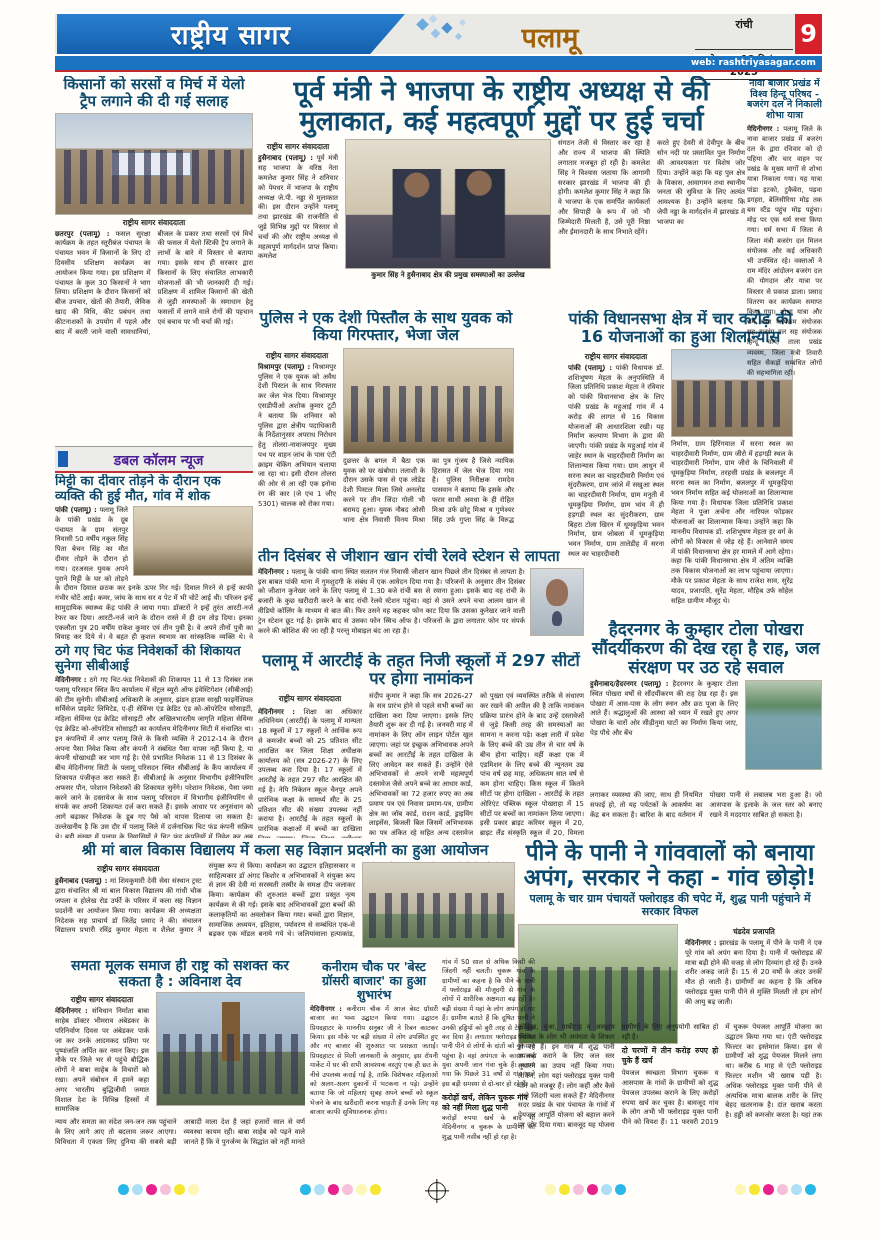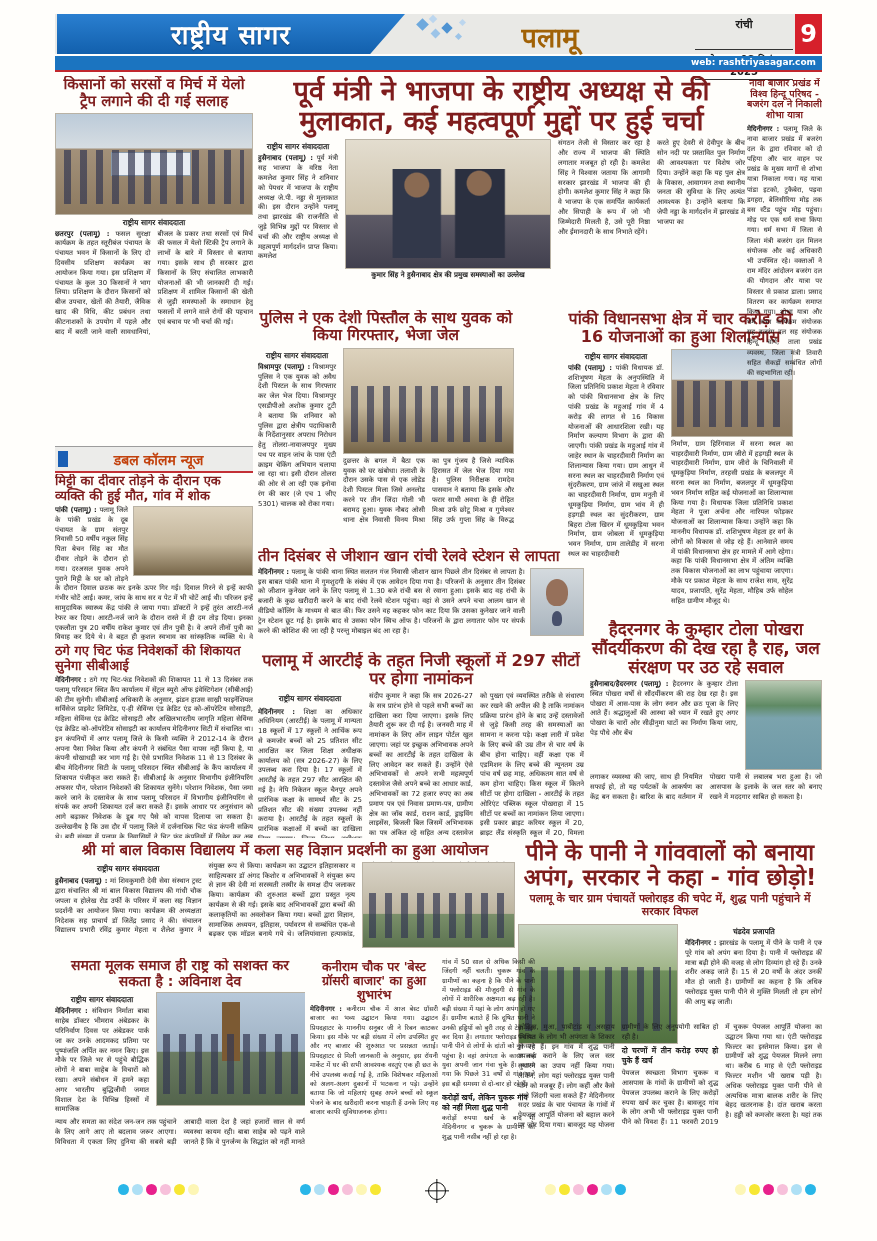--- a/index.html
+++ b/index.html
@@ -18,21 +18,21 @@
   .ed-info{position:absolute;left:695px;top:16px;width:98px;text-align:center;}
   .ed-city{font-size:11px;font-weight:bold;border-bottom:1.5px solid #333;padding-bottom:18px;}
   .ed-date{font-size:10px;font-weight:bold;border-bottom:1.5px solid #333;padding:2px 0;}
   .page-num{position:absolute;left:795px;top:14px;width:27px;height:40px;background:#d6202b;
             color:#fff;font-size:24px;font-weight:bold;display:flex;align-items:center;justify-content:center;}
   .web-strip{position:absolute;left:55px;top:56px;width:767px;height:14px;background:#1b74c0;
              border-bottom:2px solid #c1272d;}
   .web-strip span{position:absolute;right:6px;top:1px;color:#fff;font-size:9px;font-weight:bold;}
   
   .art{position:absolute;overflow:hidden;}
-  .hl{font-weight:bold;color:#7f1d1d;text-align:center;line-height:1.12;margin:0 0 3px 0;}
+  .hl{font-weight:bold;color:#0c4a6e;text-align:center;line-height:1.12;margin:0 0 3px 0;}
   .by{font-size:7.5px;font-weight:bold;text-align:center;margin:2px 0 3px 0;}
   .bd{font-size:6.9px;line-height:1.42;text-align:justify;color:#1d1d1d;margin:0;}
   .dl{font-weight:bold;}
   .cols2{column-count:2;column-gap:7px;}
   .cols3{column-count:3;column-gap:7px;}
   .subhd{font-size:7.6px;font-weight:bold;margin:3px 0 2px 0;}
   .cap{font-size:7px;font-weight:bold;text-align:center;line-height:1.25;margin-top:2px;}
   .row{display:flex;gap:7px;}
   
   .photo{position:relative;flex:none;border:1px solid #b9b2a4;}
@@ -52,21 +52,21 @@
   .ph-portrait::after{content:"";position:absolute;left:28%;top:16%;width:44%;height:40%;border-radius:50% 50% 45% 45%;
       background:#96705a;box-shadow:0 26px 0 -6px #47506b;}
   .ph-village{background:linear-gradient(180deg,#ccd6c4 0%,#9fb487 38%,#6f8f5c 39%,#50703f 100%);}
   .ph-statue{background:linear-gradient(180deg,#b8c9da 0%,#9fb2c4 52%,#6b7c62 53%,#53644c 100%);}
   .ph-statue::before{content:"";position:absolute;left:44%;top:8%;width:12%;height:52%;background:#7c5a33;}
   .ph-school{background:linear-gradient(180deg,#d9d4c8 0%,#bdb49f 60%,#7a8f6a 61%,#5c7350 100%);}
   
   .dc-banner{position:absolute;left:55px;top:446px;width:198px;height:24px;background:#ececea;
              border-top:1px solid #9c9c9c;border-bottom:2.5px solid #c33035;display:flex;align-items:center;}
   .dc-sq{width:10px;height:16px;background:#1b5fb4;margin:0 8px 0 3px;flex:none;}
-  .dc-label{font-size:14px;font-weight:bold;color:#c2410c;flex:1;text-align:center;padding-right:12px;}
+  .dc-label{font-size:14px;font-weight:bold;color:#4c1d95;flex:1;text-align:center;padding-right:12px;}
   
   .foot{position:absolute;left:0;top:1178px;width:877px;height:40px;}
   .dots{position:absolute;top:6px;display:flex;gap:3px;}
   .dot{width:11px;height:11px;border-radius:50%;display:block;}
   .regmark{position:absolute;left:428px;top:4px;width:16px;height:16px;border:1.3px solid #111;border-radius:50%;}
   .regmark::before{content:"";position:absolute;left:50%;top:-4px;bottom:-4px;width:1.3px;background:#111;transform:translateX(-50%);}
   .regmark::after{content:"";position:absolute;top:50%;left:-4px;right:-4px;height:1.3px;background:#111;transform:translateY(-50%);}
 </style>
 </head>
 <body>
@@ -220,21 +220,21 @@
 
   <div class="art" style="left:590px;top:620px;width:232px;height:216px;">
     <h2 class="hl" style="font-size:17px;">हैदरनगर के कुम्हार टोला पोखरा सौंदर्यीकरण की देख रहा है राह, जल संरक्षण पर उठ रहे सवाल</h2>
     <div class="row">
       <p class="bd" style="width:148px;flex:none;">
         <b class="dl">हुसैनाबाद/हैदरनगर (पलामू) :</b>
         <span>हैदरनगर के कुम्हार टोला स्थित पोखरा वर्षों से सौंदर्यीकरण की राह देख रहा है। इस पोखरा में आस-पास के लोग स्नान और छठ पूजा के लिए आते हैं। श्रद्धालुओं की आस्था को ध्यान में रखते हुए अगर पोखरा के चारों ओर सीढ़ीनुमा घाटों का निर्माण किया जाए, पेड़ पौधे और बेंच</span>
       </p>
       <div class="photo ph-pond" style="width:75px;height:88px;"></div>
     </div>
-    <p class="bd cols2" style="margin-top:3px;height:86px;">
+    <p class="bd cols2" style="margin-top:21px;height:86px;">
       <span>लगाकर व्यवस्था की जाए, साथ ही नियमित सफाई हो, तो यह पर्यटकों के आकर्षण का केंद्र बन सकता है। बारिश के बाद वर्तमान में पोखरा पानी से लबालब भरा हुआ है। जो आसपास के इलाके के जल स्तर को बनाए रखने में मददगार साबित हो सकता है।</span>
     </p>
   </div>
 
   <div class="art" style="left:518px;top:840px;width:304px;height:80px;">
     <h1 class="hl" style="font-size:22.5px;">पीने के पानी ने गांववालों को बनाया अपंग, सरकार ने कहा - गांव छोड़ो!</h1>
     <div class="hl" style="font-size:11px;">पलामू के चार ग्राम पंचायतें फ्लोराइड की चपेट में, शुद्ध पानी पहुंचाने में सरकार विफल</div>
   </div>
   <div class="art" style="left:518px;top:924px;width:304px;height:124px;">
     <div class="row">

